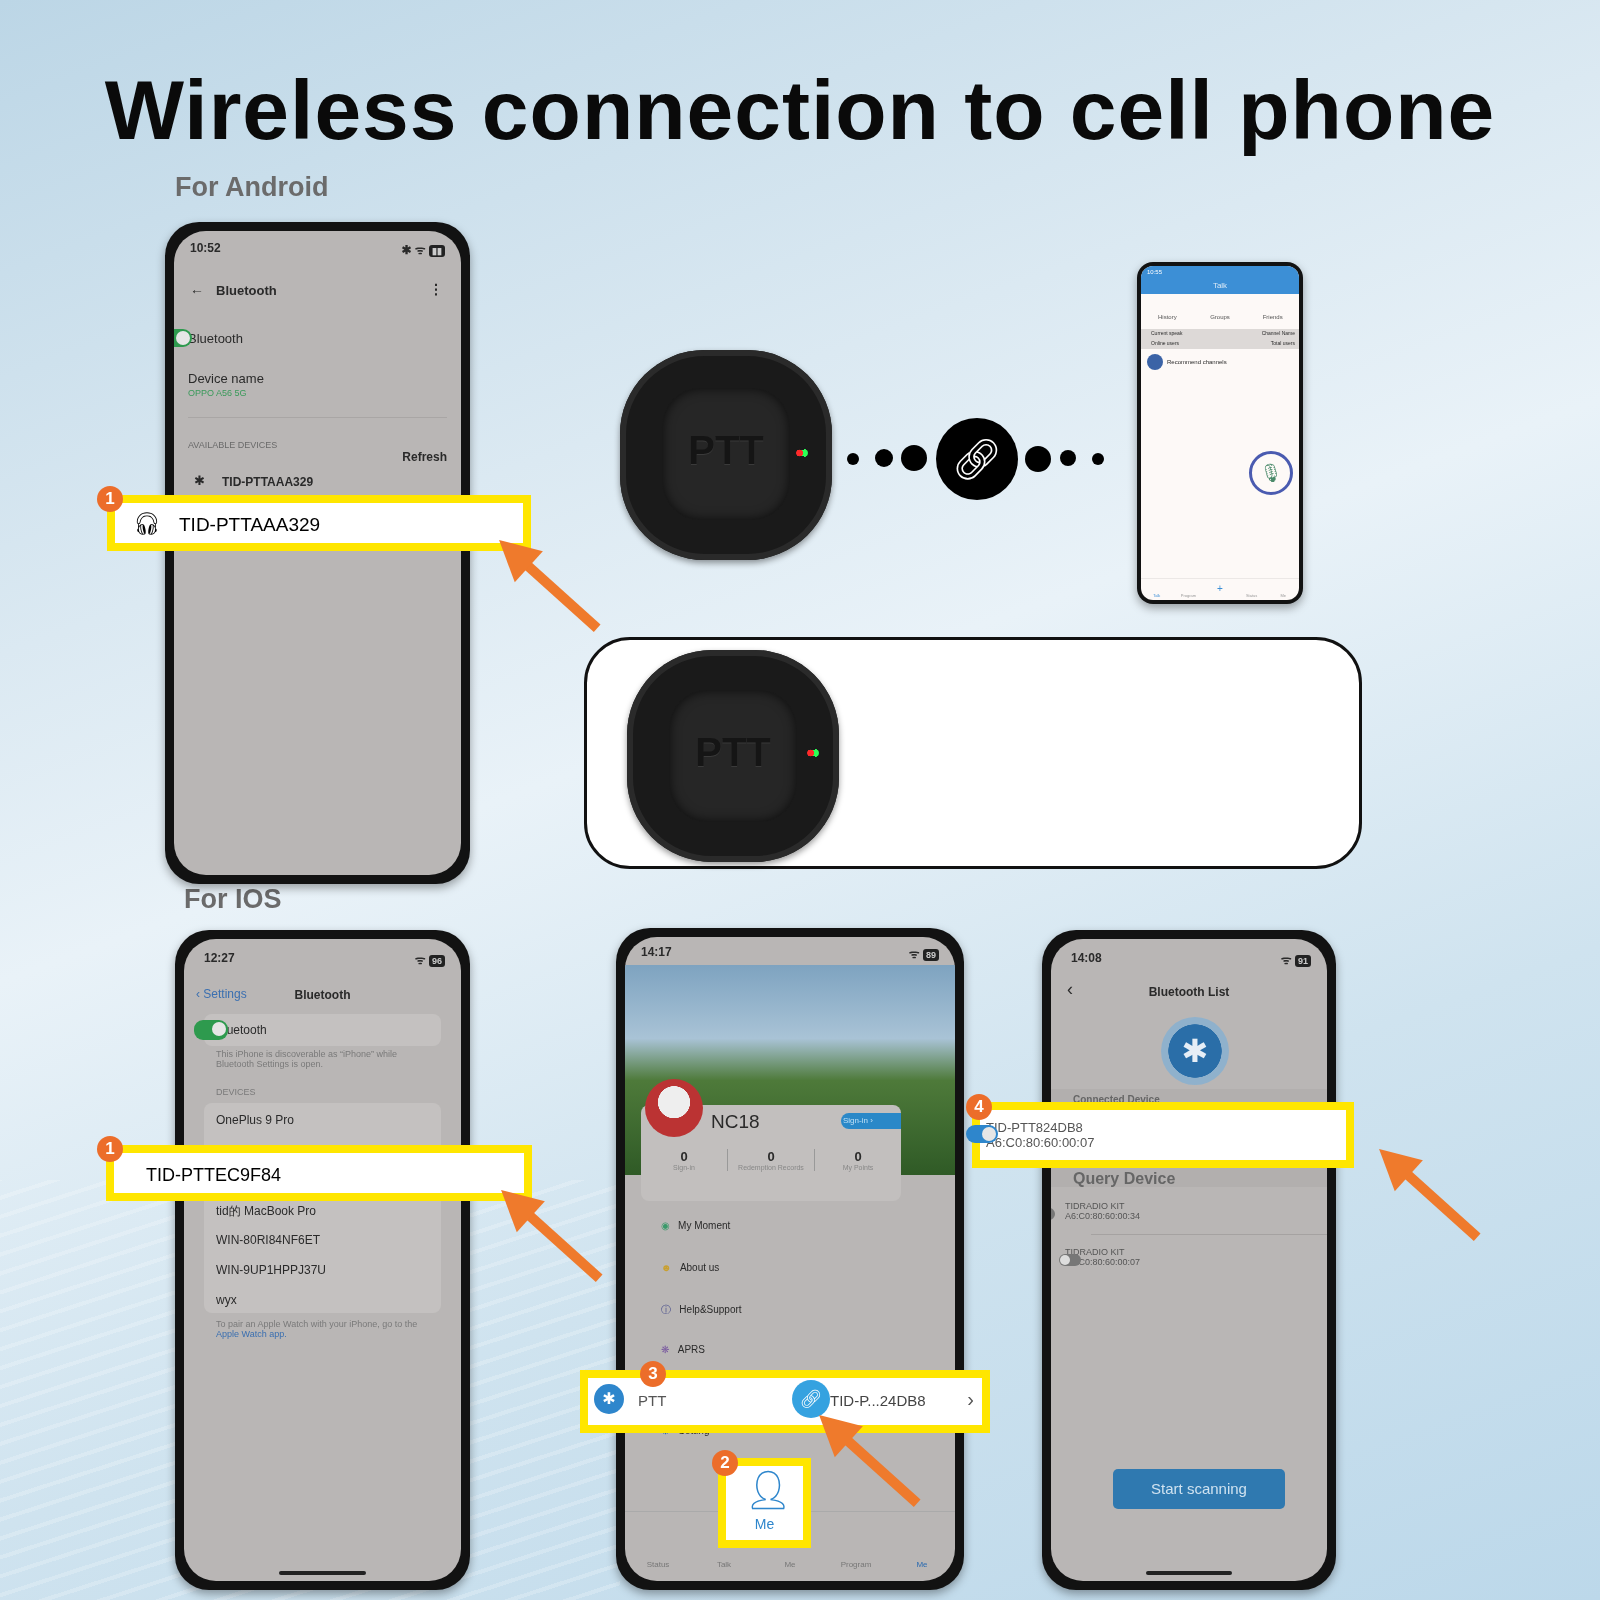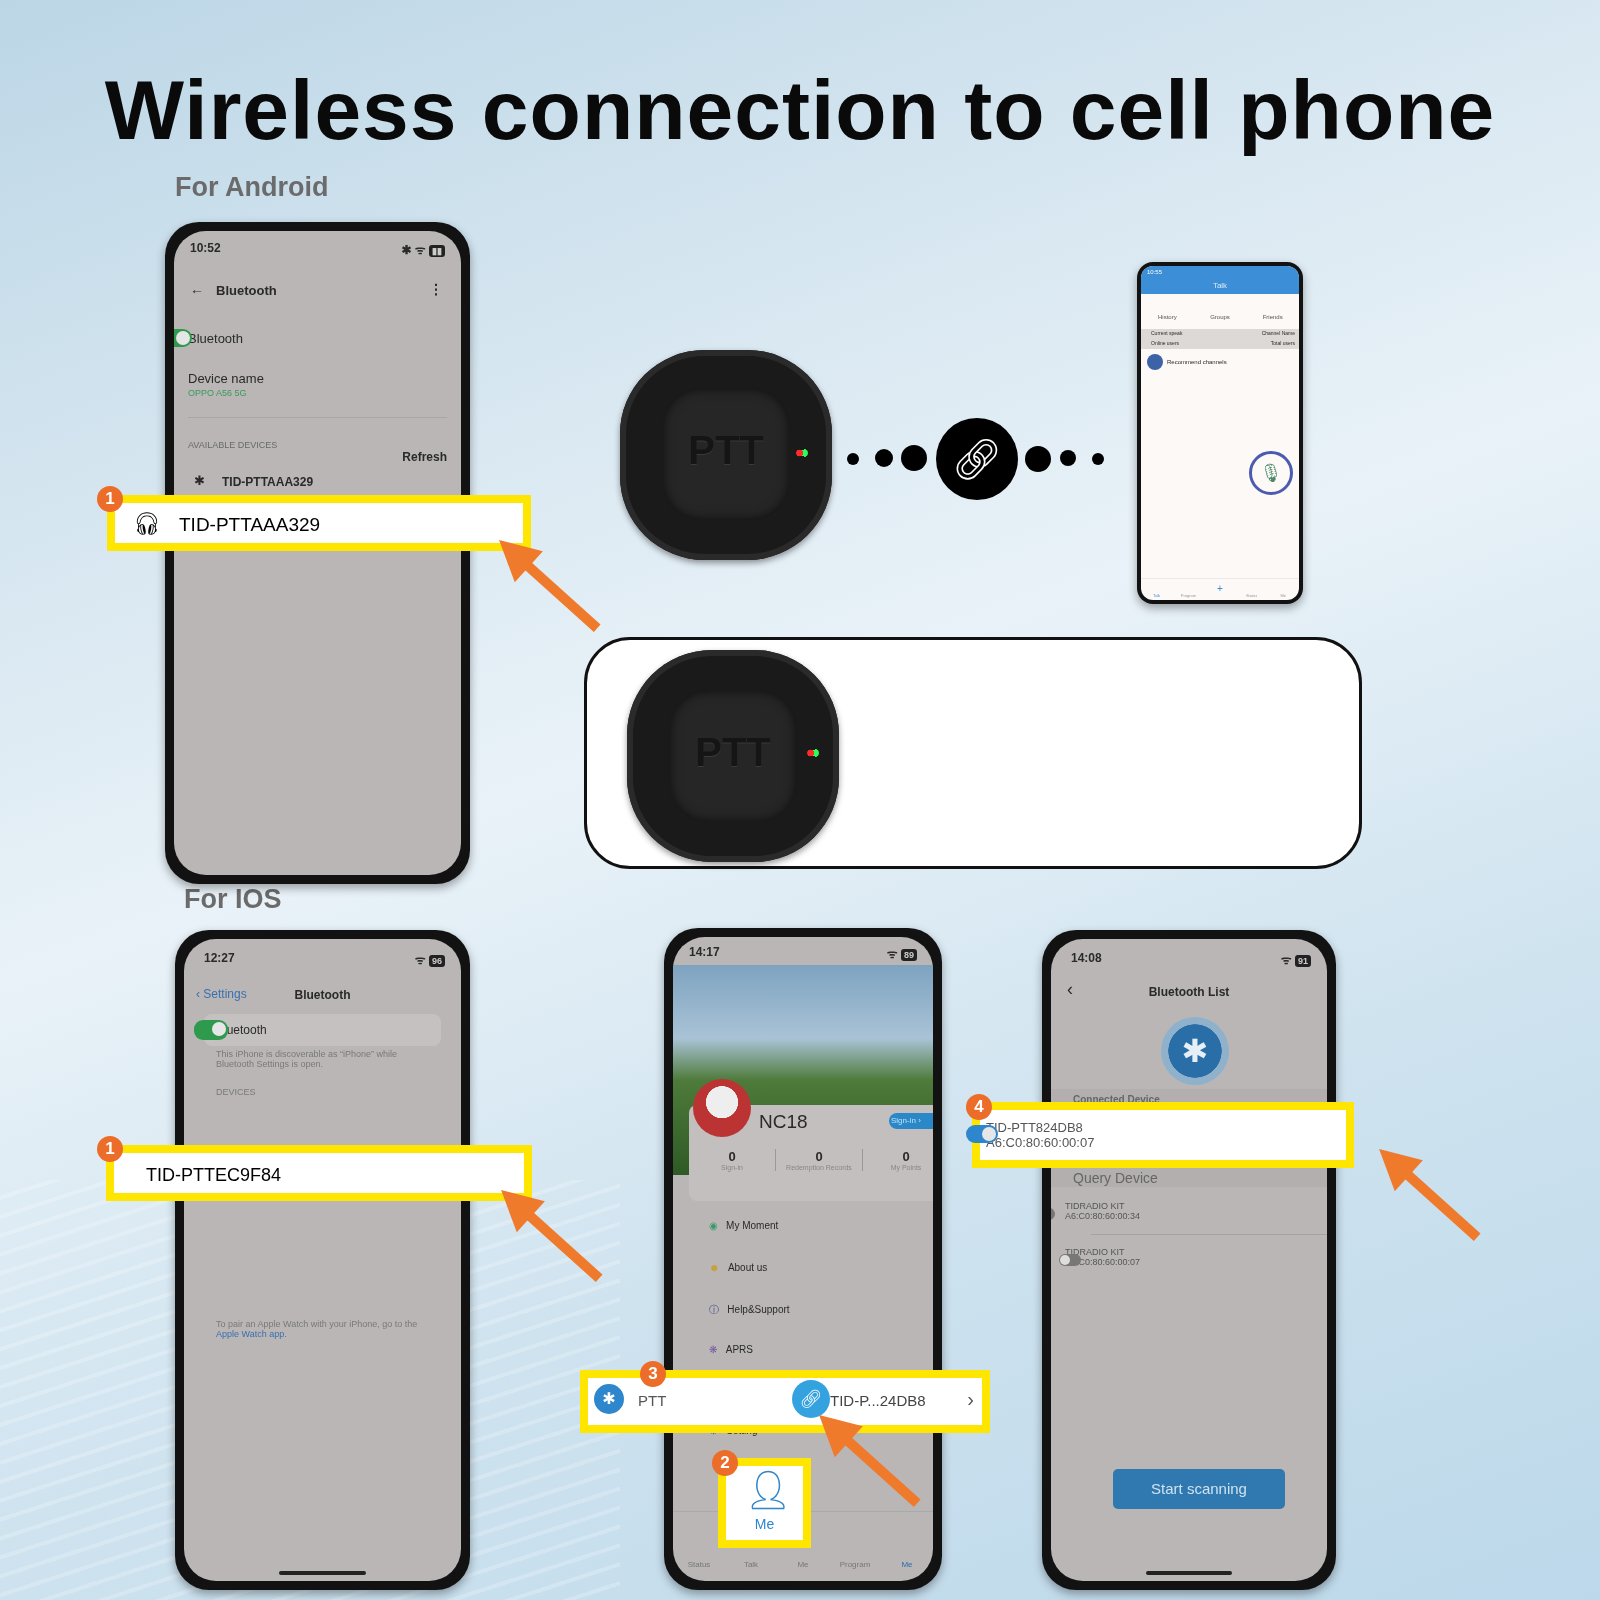--- a/index.html
+++ b/index.html
@@ -124,31 +124,38 @@
         <span>ᯤ <span class="batt">96</span></span>
       </div>
   <div class="abs" style="left:12px;top:48px;font-size:12px;color:#3a6fb0">‹ <span>Settings</span></div>
   <div class="abs" style="left:0;right:0;top:49px;text-align:center;font-size:12px;font-weight:700">Bluetooth</div>
   <div class="abs" style="left:20px;right:20px;top:75px;height:32px;background:#c4c1c0;border-radius:8px">
    <span class="abs" style="left:12px;top:9px;font-size:12px">Bluetooth</span>
    <span class="tog abs" style="right:10px;top:6px;width:34px;height:20px"></span>
   </div>
   <div class="abs" style="left:32px;top:110px;width:200px;font-size:9px;color:#7a7a7a">This iPhone is discoverable as “iPhone” while Bluetooth Settings is open.</div>
   <div class="abs" style="left:32px;top:148px;font-size:9px;color:#7a7a7a">DEVICES</div>
+  <div class="abs" style="left:20px;right:20px;top:164px;height:210px;background:#c4c1c0;border-radius:8px">
+   <div class="row" style="top:10px;left:12px">OnePlus 9 Pro</div>
+   <div class="row" style="top:100px;left:12px">tid的 MacBook Pro</div>
+   <div class="row" style="top:130px;left:12px">WIN-80RI84NF6ET</div>
+   <div class="row" style="top:160px;left:12px">WIN-9UP1HPPJ37U</div>
+   <div class="row" style="top:190px;left:12px">wyx</div>
+  </div>
   <div class="abs" style="left:32px;top:380px;width:230px;font-size:9px;color:#7a7a7a"><span>To pair an Apple Watch with your iPhone, go to the</span><br><span style="color:#3a6fb0">Apple Watch app.</span></div>
   <div class="abs" style="left:95px;right:95px;bottom:6px;height:4px;background:#222;border-radius:2px"></div>
  </div>
 </div>
 <div class="hl" style="left:106px;top:1145px;width:426px;height:56px">
  <span class="abs" style="left:32px;top:12px;font-size:18px">TID-PTTEC9F84</span>
 </div>
 <div class="badge" style="left:97px;top:1136px">1</div>
 <div class="arrow" style="left:510px;top:1193px;width:120px;transform:rotate(42deg)"></div>
 
-<div class="phone" style="left:664px;top:928px;width:278px;height:662px">
+<div class="phone" style="left:616px;top:928px;width:348px;height:662px">
  <div class="screen">
   <div class="sb" style="top:8px;left:16px">
         <span>14:17</span>
         <span>ᯤ <span class="batt">89</span></span>
       </div>
   <div class="abs" style="left:0;right:0;top:28px;height:210px;background:linear-gradient(180deg,#7ea3c0 0%,#a9c3d6 35%,#4e7a3a 55%,#2f5a26 100%)"></div>
   <div class="abs" style="left:16px;top:168px;width:260px;height:96px;background:#c2bfbe;border-radius:8px">
    <div class="abs" style="left:4px;top:-26px;width:58px;height:58px;border-radius:50%;background:radial-gradient(circle at 50% 40%,#eee 0 35%,#b33 36%)"></div>
    <div class="abs" style="left:70px;top:6px;font-size:19px;font-weight:400">NC18</div>
    <div class="abs" style="right:0;top:8px;width:60px;height:16px;background:#2a88c8;border-radius:8px 0 0 8px;color:#bfe0f6;font-size:8px;line-height:16px;padding-left:2px"><span>Sign-in</span> ›</div>
@@ -202,21 +209,21 @@
         <span>14:08</span>
         <span>ᯤ <span class="batt">91</span></span>
       </div>
   <div class="abs" style="left:16px;top:40px;font-size:18px">‹</div>
   <div class="abs" style="left:0;right:0;top:46px;text-align:center;font-size:12px;font-weight:700">Bluetooth List</div>
   <div class="abs" style="left:110px;top:78px;width:68px;height:68px;border-radius:50%;background:radial-gradient(circle,#2a6ea8 0 55%,#8fb1cc 56% 100%);color:#e6eef6;text-align:center;line-height:68px;font-size:32px">✱</div>
   <div class="abs" style="left:0;right:0;top:150px;height:22px;background:#b2afae">
         <span class="abs" style="left:22px;top:5px;font-size:10px;font-weight:700;color:#666">Connected Device</span>
       </div>
   <div class="abs" style="left:0;right:0;top:226px;height:22px;background:#b2afae">
-        <span class="abs" style="left:22px;top:5px;font-size:14px;font-weight:400;color:#666">Query Device</span>
+        <span class="abs" style="left:22px;top:5px;font-size:16px;font-weight:700;color:#666">Query Device</span>
       </div>
   <div class="abs" style="left:14px;top:262px;font-size:9px;color:#555">
         <div>TIDRADIO KIT</div>
         <div>A6:C0:80:60:00:34</div>
       </div>
   <span class="togoff abs" style="right:18px;top:267px"></span>
   <div class="abs" style="left:40px;right:0;top:295px;height:1px;background:#a5a2a1"></div>
   <div class="abs" style="left:14px;top:308px;font-size:9px;color:#555">
         <div>TIDRADIO KIT</div>
         <div>A6:C0:80:60:00:07</div>

